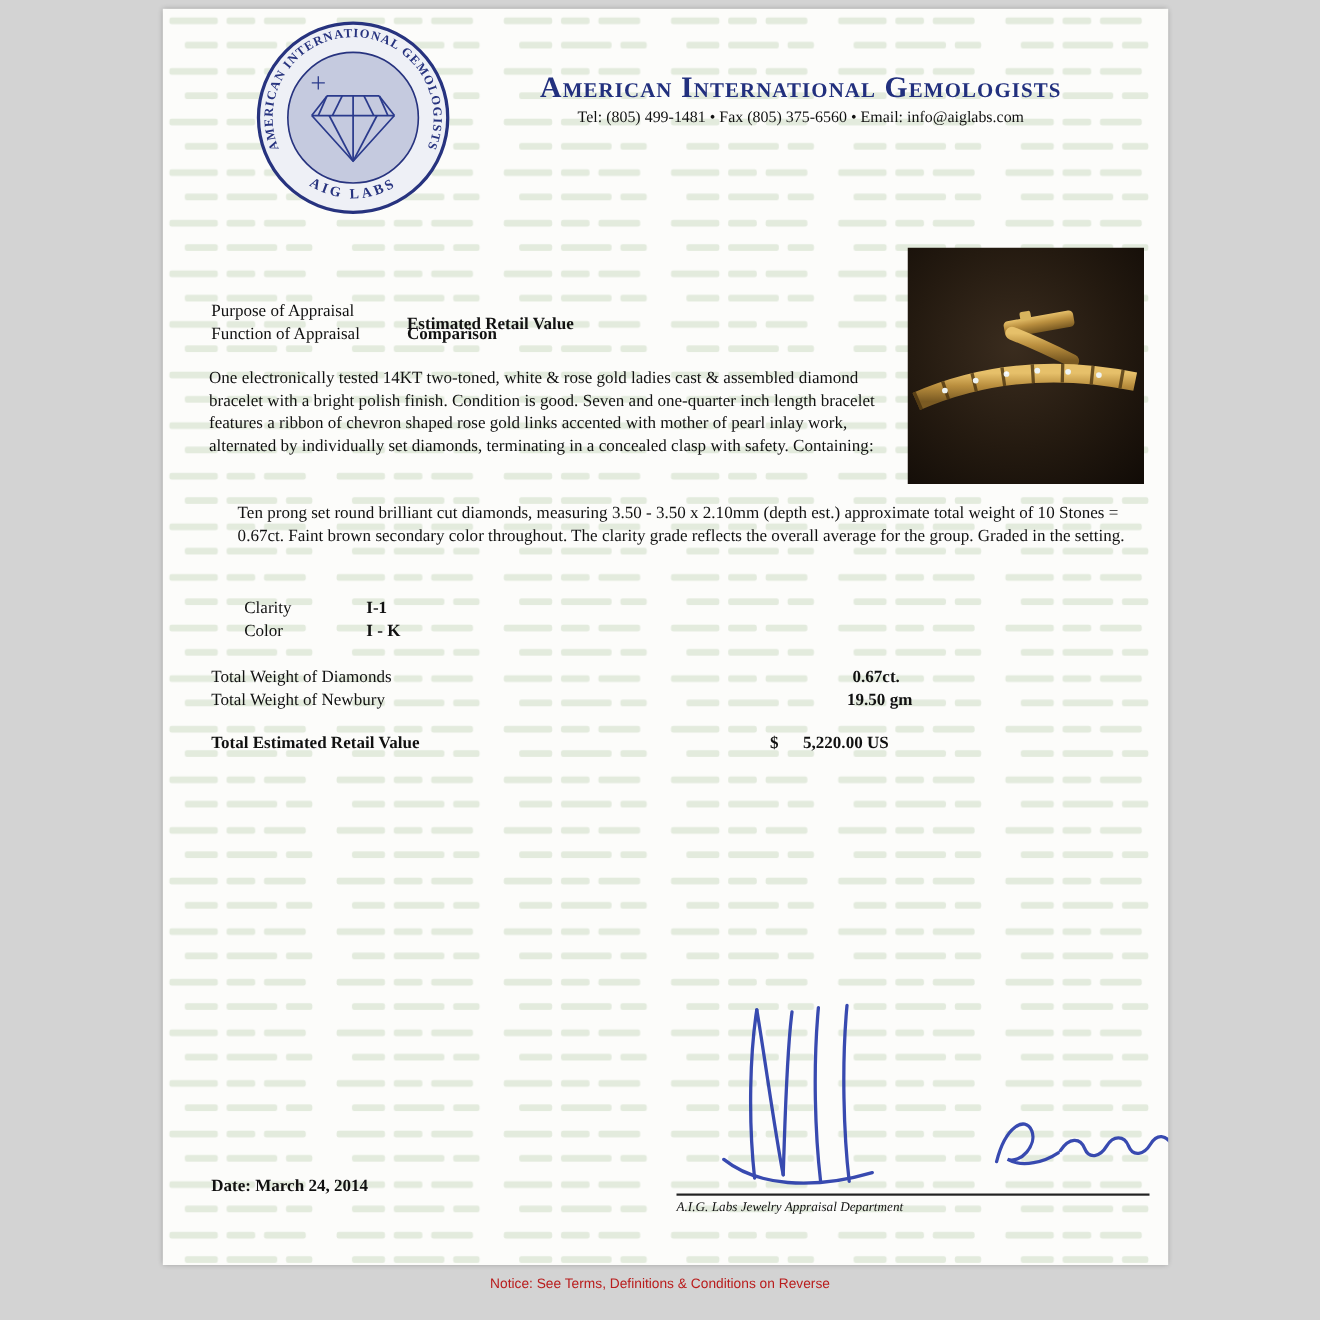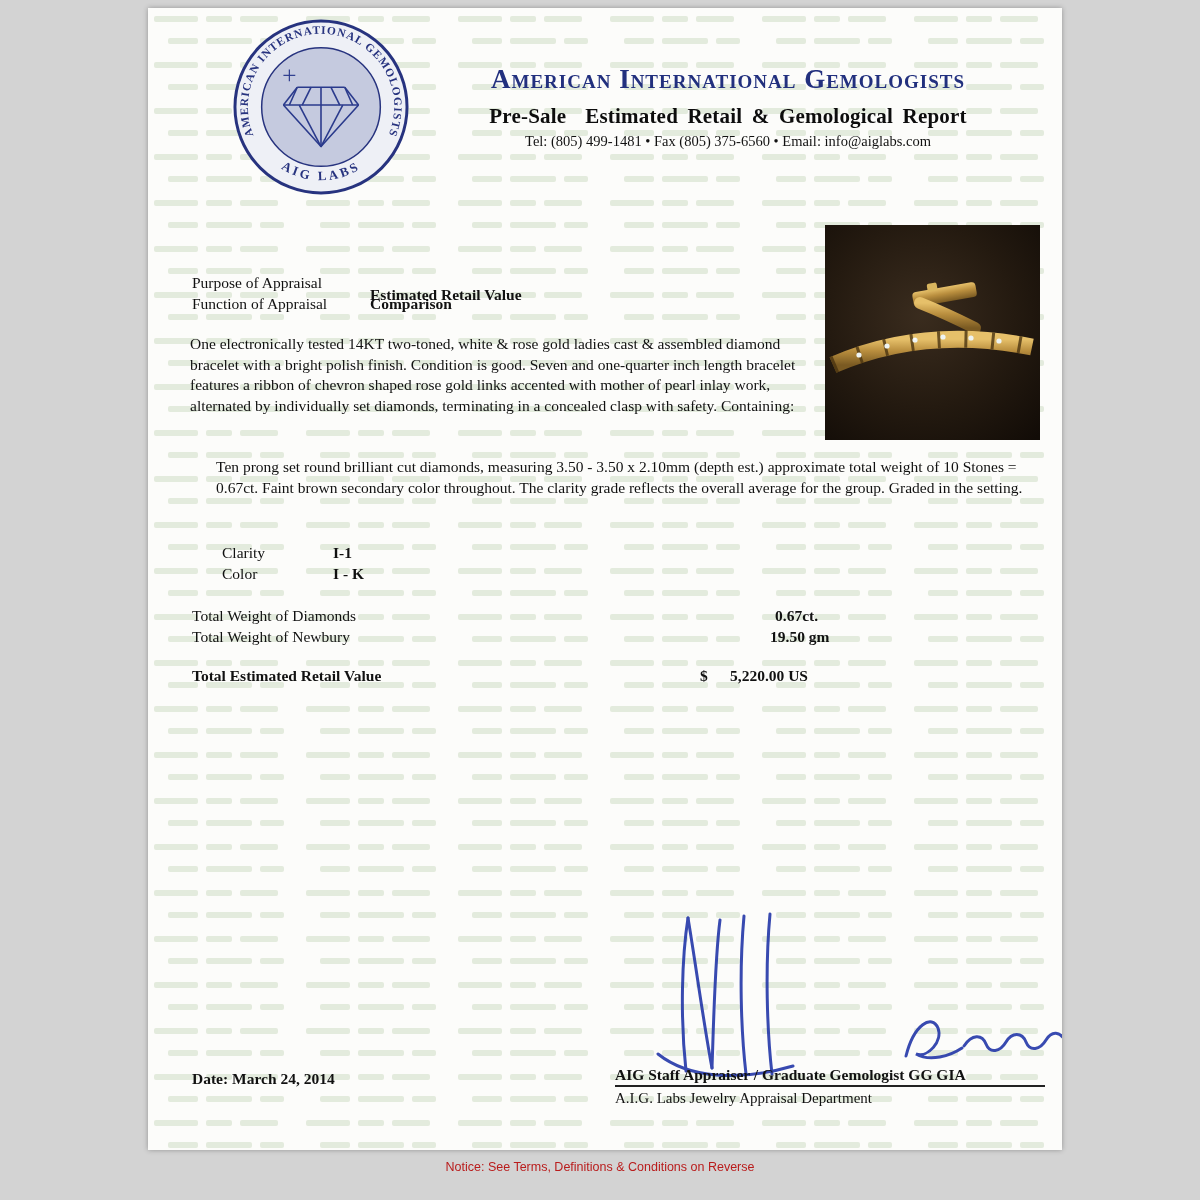--- a/index.html
+++ b/index.html
@@ -59,21 +59,21 @@
   .total-currency { left:552px; top:659px; }
   .total-amount   { left:582px; top:659px; }
 
   .photo { position:absolute; left:677px; top:217px; width:215px; height:215px; }
 
   .date-line { left:44px; top:1062px; }
 
   .sig-svg { position:absolute; left:440px; top:888px; width:478px; height:205px; }
   .sig-rule { position:absolute; left:467px; top:1077px; width:430px; height:1.5px; background:#222; }
   .appraiser-line { left:467px; top:1058px; }
-  .dept-line { position:absolute; left:467px; top:1082px; font-size:15px; }
+  .dept-line { position:absolute; left:467px; top:1082px; font-size:12px; font-style:italic; }
 
   .notice {
     position:absolute; left:0; top:1160px; width:1200px; text-align:center;
     font-family:"Liberation Sans", sans-serif; font-size:12.5px; color:#b91c1c;
   }
 </style>
 </head>
 <body>
 
 <div class="sheet">
@@ -123,21 +123,20 @@
         <g stroke-width="1.2">
           <line x1="58" y1="52" x2="58" y2="64"></line>
           <line x1="52" y1="58" x2="64" y2="58"></line>
         </g>
       </g>
     </svg>
   </div>
 
   <div class="header-text">
     <div class="org">American International Gemologists</div>
-    <div class="rep-title">Pre-Sale  Estimated Retail &amp; Gemological Report</div>
     <div class="contact">Tel: (805) 499-1481  •  Fax (805) 375-6560  •  Email: info@aiglabs.com</div>
   </div>
 
   <div class="photo">
     <svg viewBox="0 0 215 215" width="215" height="215" xmlns="http://www.w3.org/2000/svg">
       <defs>
         <radialGradient id="photoBg" cx="45%" cy="42%" r="78%">
           <stop offset="0%" stop-color="#3a2c1e"></stop>
           <stop offset="55%" stop-color="#241a10"></stop>
           <stop offset="100%" stop-color="#120c07"></stop>
@@ -198,19 +197,18 @@
       <path d="M 100 22 C 108 70 116 130 124 172"></path>
       <path d="M 124 172 C 126 115 127 62 132 24"></path>
       <path d="M 156 20 C 151 75 153 135 158 178"></path>
       <path d="M 182 18 C 177 72 179 135 184 178"></path>
       <path d="M 70 158 C 100 182 150 186 205 170"></path>
       <path d="M 318 160 C 326 128 344 118 350 132 C 355 145 340 162 328 158 C 342 166 362 160 374 152"></path>
       <path d="M 376 150 C 384 138 394 138 398 148 C 402 158 412 156 418 146 C 424 136 434 136 438 146 C 442 156 452 154 458 144 C 464 134 472 136 477 144"></path>
     </g>
   </svg>
 
-  <span class="val appraiser-line">AIG Staff Appraiser / Graduate Gemologist GG GIA</span>
   <div class="sig-rule"></div>
   <div class="dept-line">A.I.G. Labs Jewelry Appraisal Department</div>
 
 </div>
 
 <div class="notice">Notice: See Terms, Definitions &amp; Conditions on Reverse</div>
 
 </body></html>

